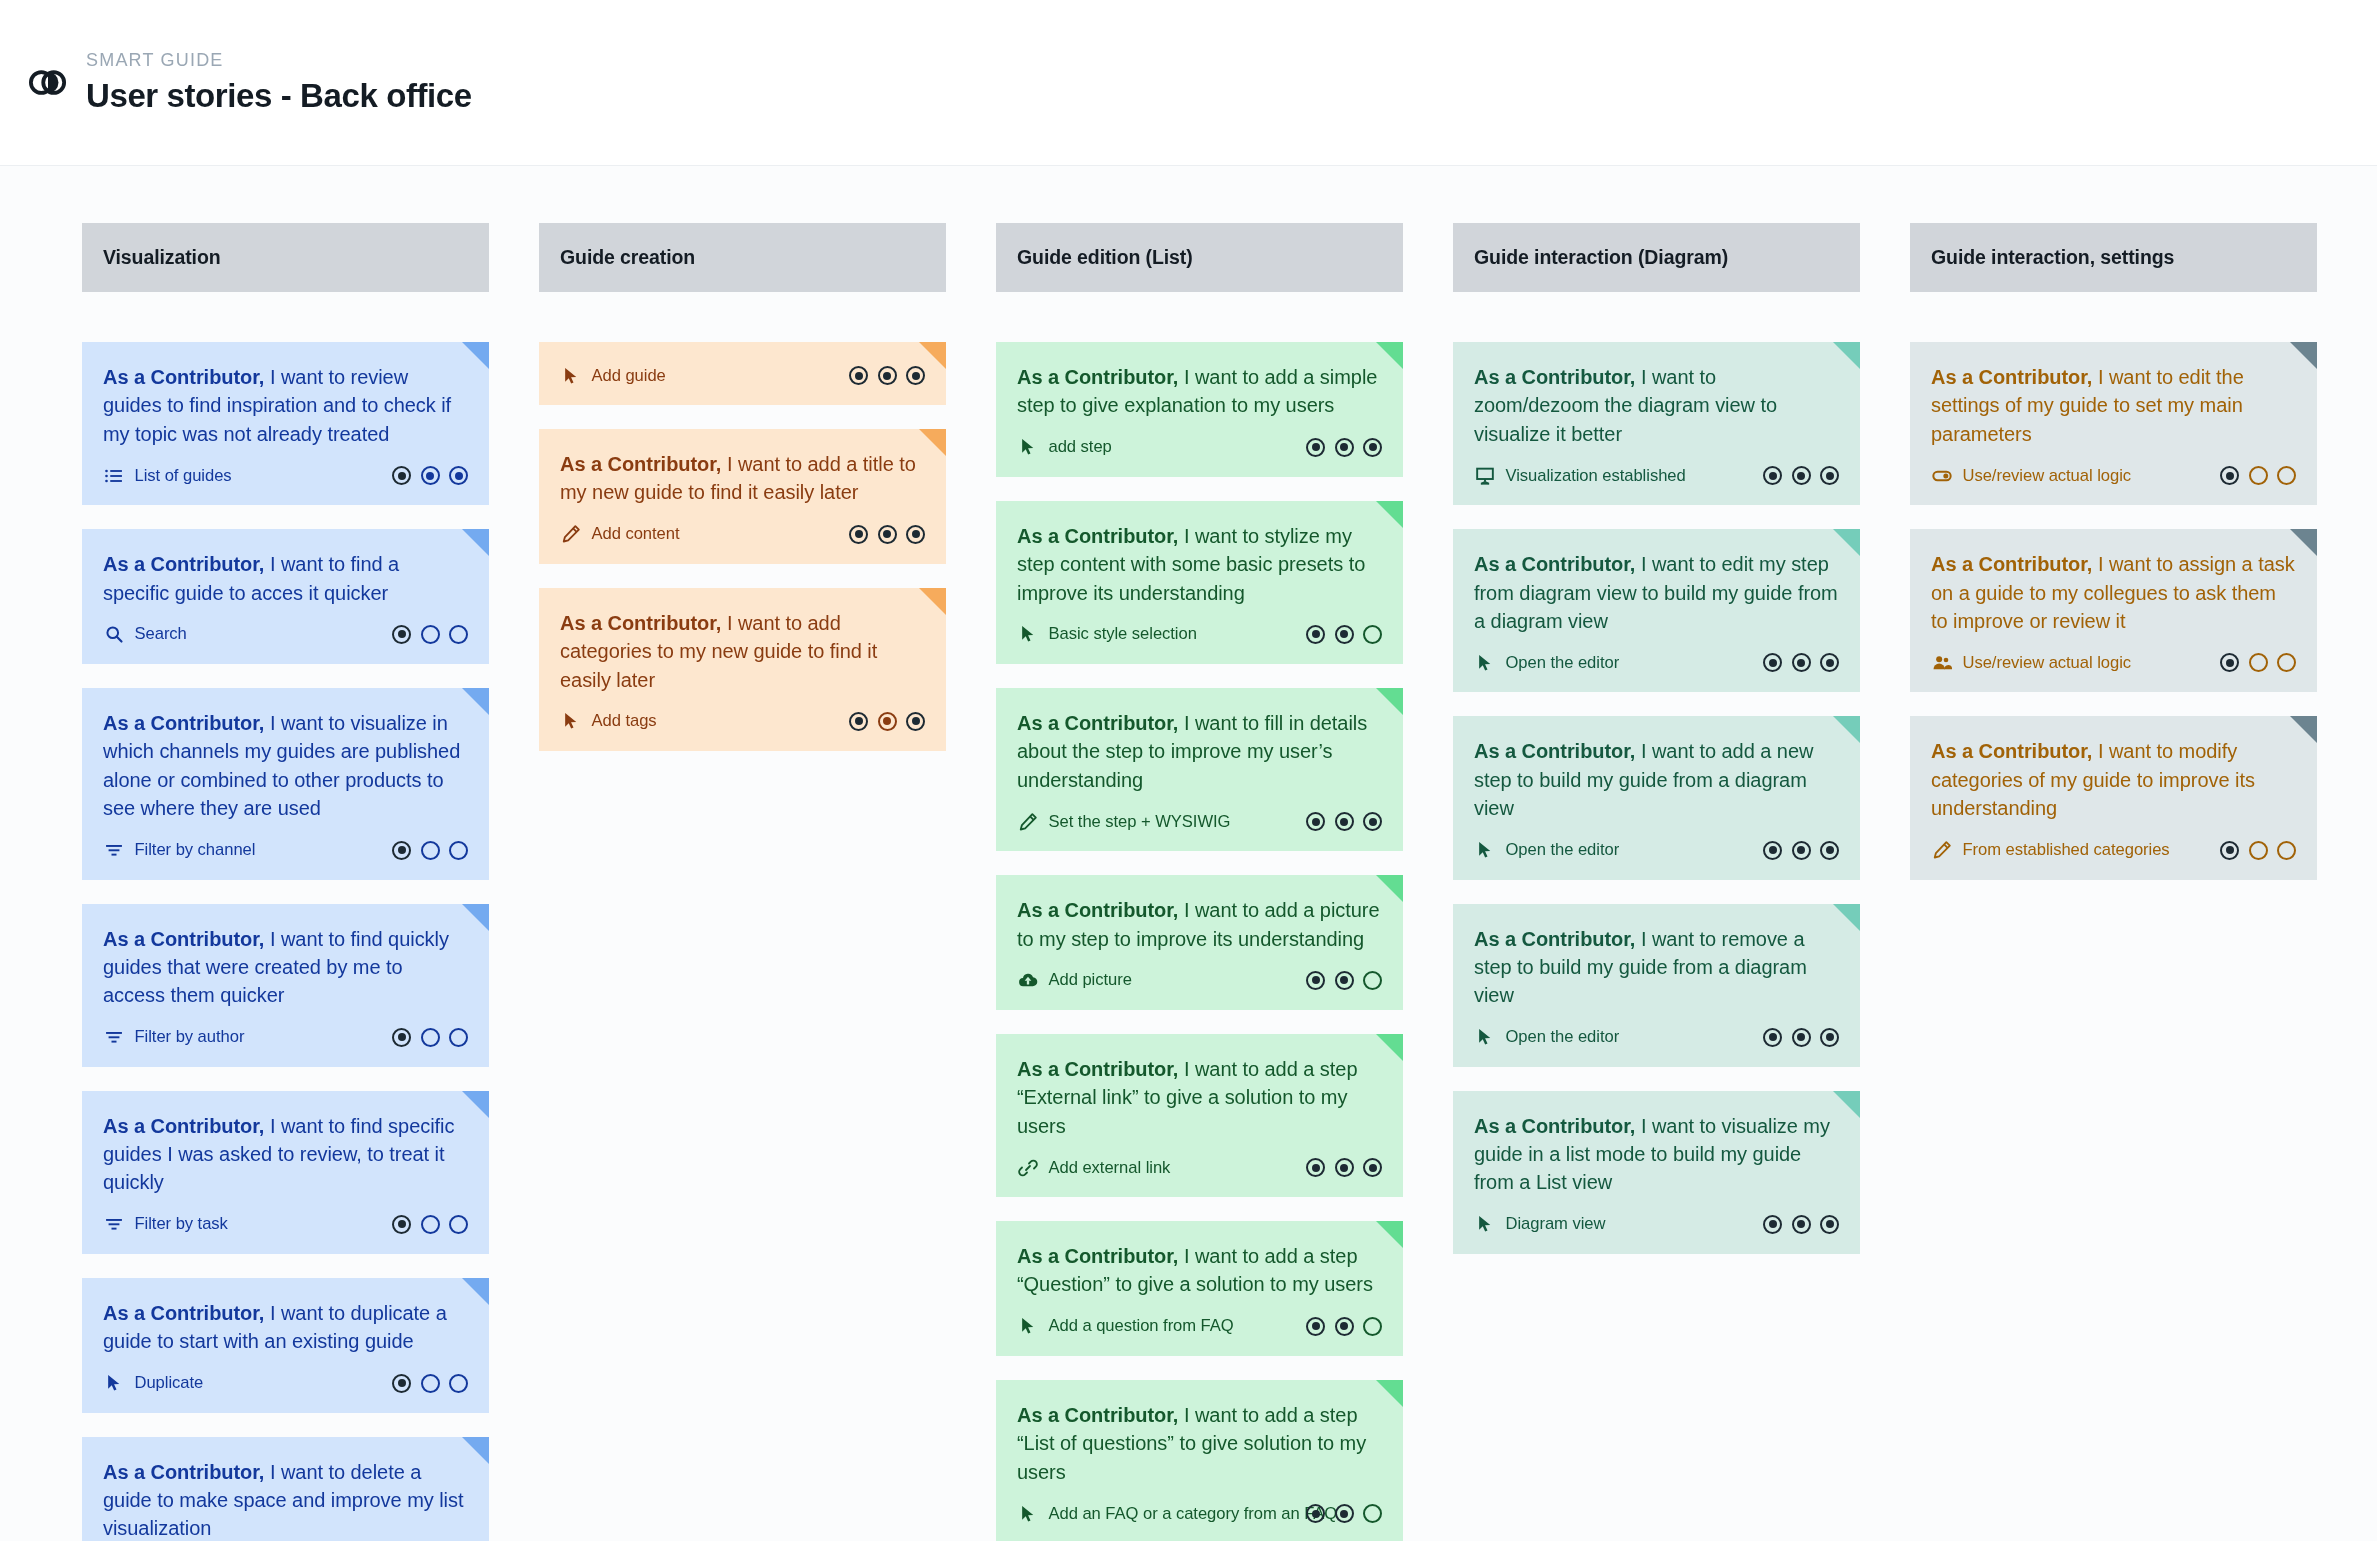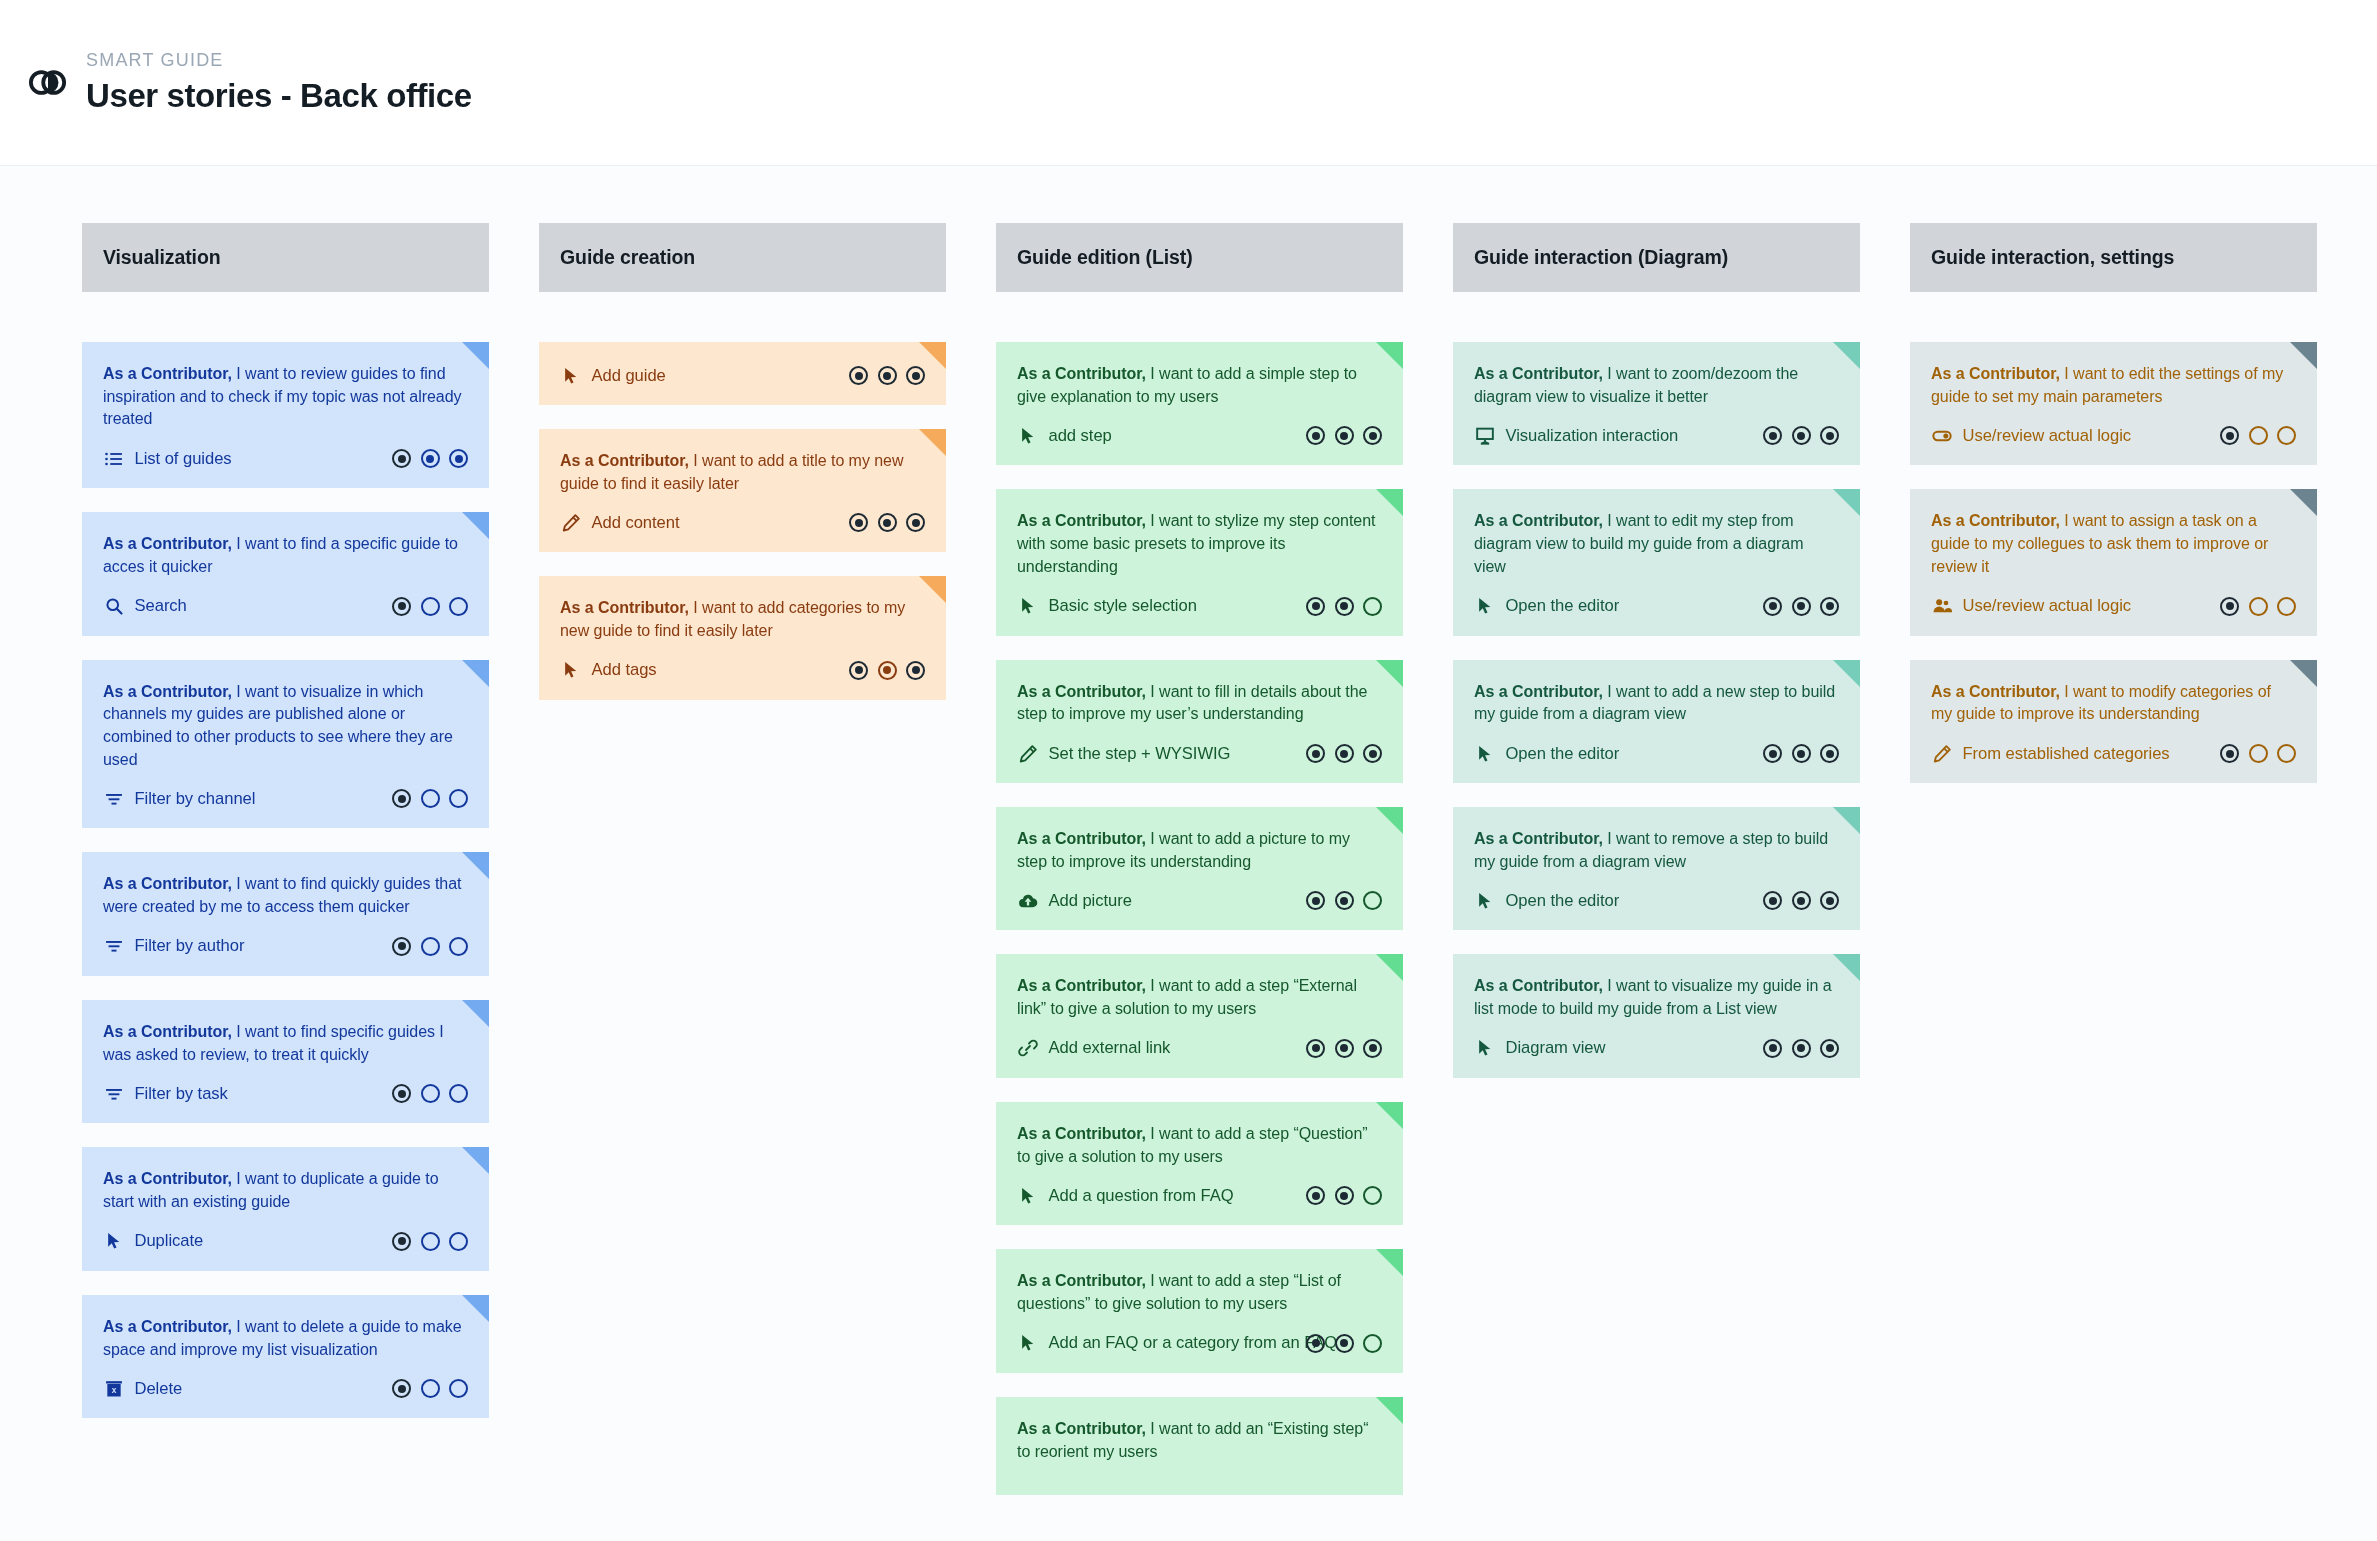--- a/index.html
+++ b/index.html
@@ -83,21 +83,21 @@
   }
   
   .card .fold {
     position: absolute;
     top: 0; right: 0;
     width: 0; height: 0;
     border-style: solid;
     border-width: 0 27.6px 27.6px 0;
   }
   .card-text {
-    font-size: 16px;
+    font-size: 20px;
     line-height: 1.42;
     letter-spacing: -0.05px;
     margin-bottom: 15px;
   }
   .card-text .role { font-weight: 700; }
 
   .card-footer {
     display: flex;
     align-items: center;
     justify-content: space-between;
@@ -617,21 +617,21 @@
             <div class="footer-left">
               <span class="footer-icon">
                 <svg width="20" height="20" viewBox="0 0 24 24" aria-hidden="true">
                   <rect x="2.6" y="3.2" width="18.8" height="12.4" fill="none" stroke="currentColor" stroke-width="2.3"></rect>
                   <line x1="12" y1="15.6" x2="12" y2="19" stroke="currentColor" stroke-width="2.3"></line>
                   <line x1="7" y1="21.2" x2="17" y2="21.2" stroke="currentColor" stroke-width="2.3"></line>
                   <line x1="12" y1="19" x2="7.6" y2="21.2" stroke="currentColor" stroke-width="2.1"></line>
                   <line x1="12" y1="19" x2="16.4" y2="21.2" stroke="currentColor" stroke-width="2.1"></line>
                 </svg>
               </span>
-              <span class="footer-label">Visualization interaction</span>
+              <span class="footer-label">Visualization established</span>
             </div>
             <div class="dots">
               <span class="dot ink-dark">
                 <i></i>
               </span>
               <span class="dot ink-dark">
                 <i></i>
               </span>
               <span class="dot ink-dark">
                 <i></i>

